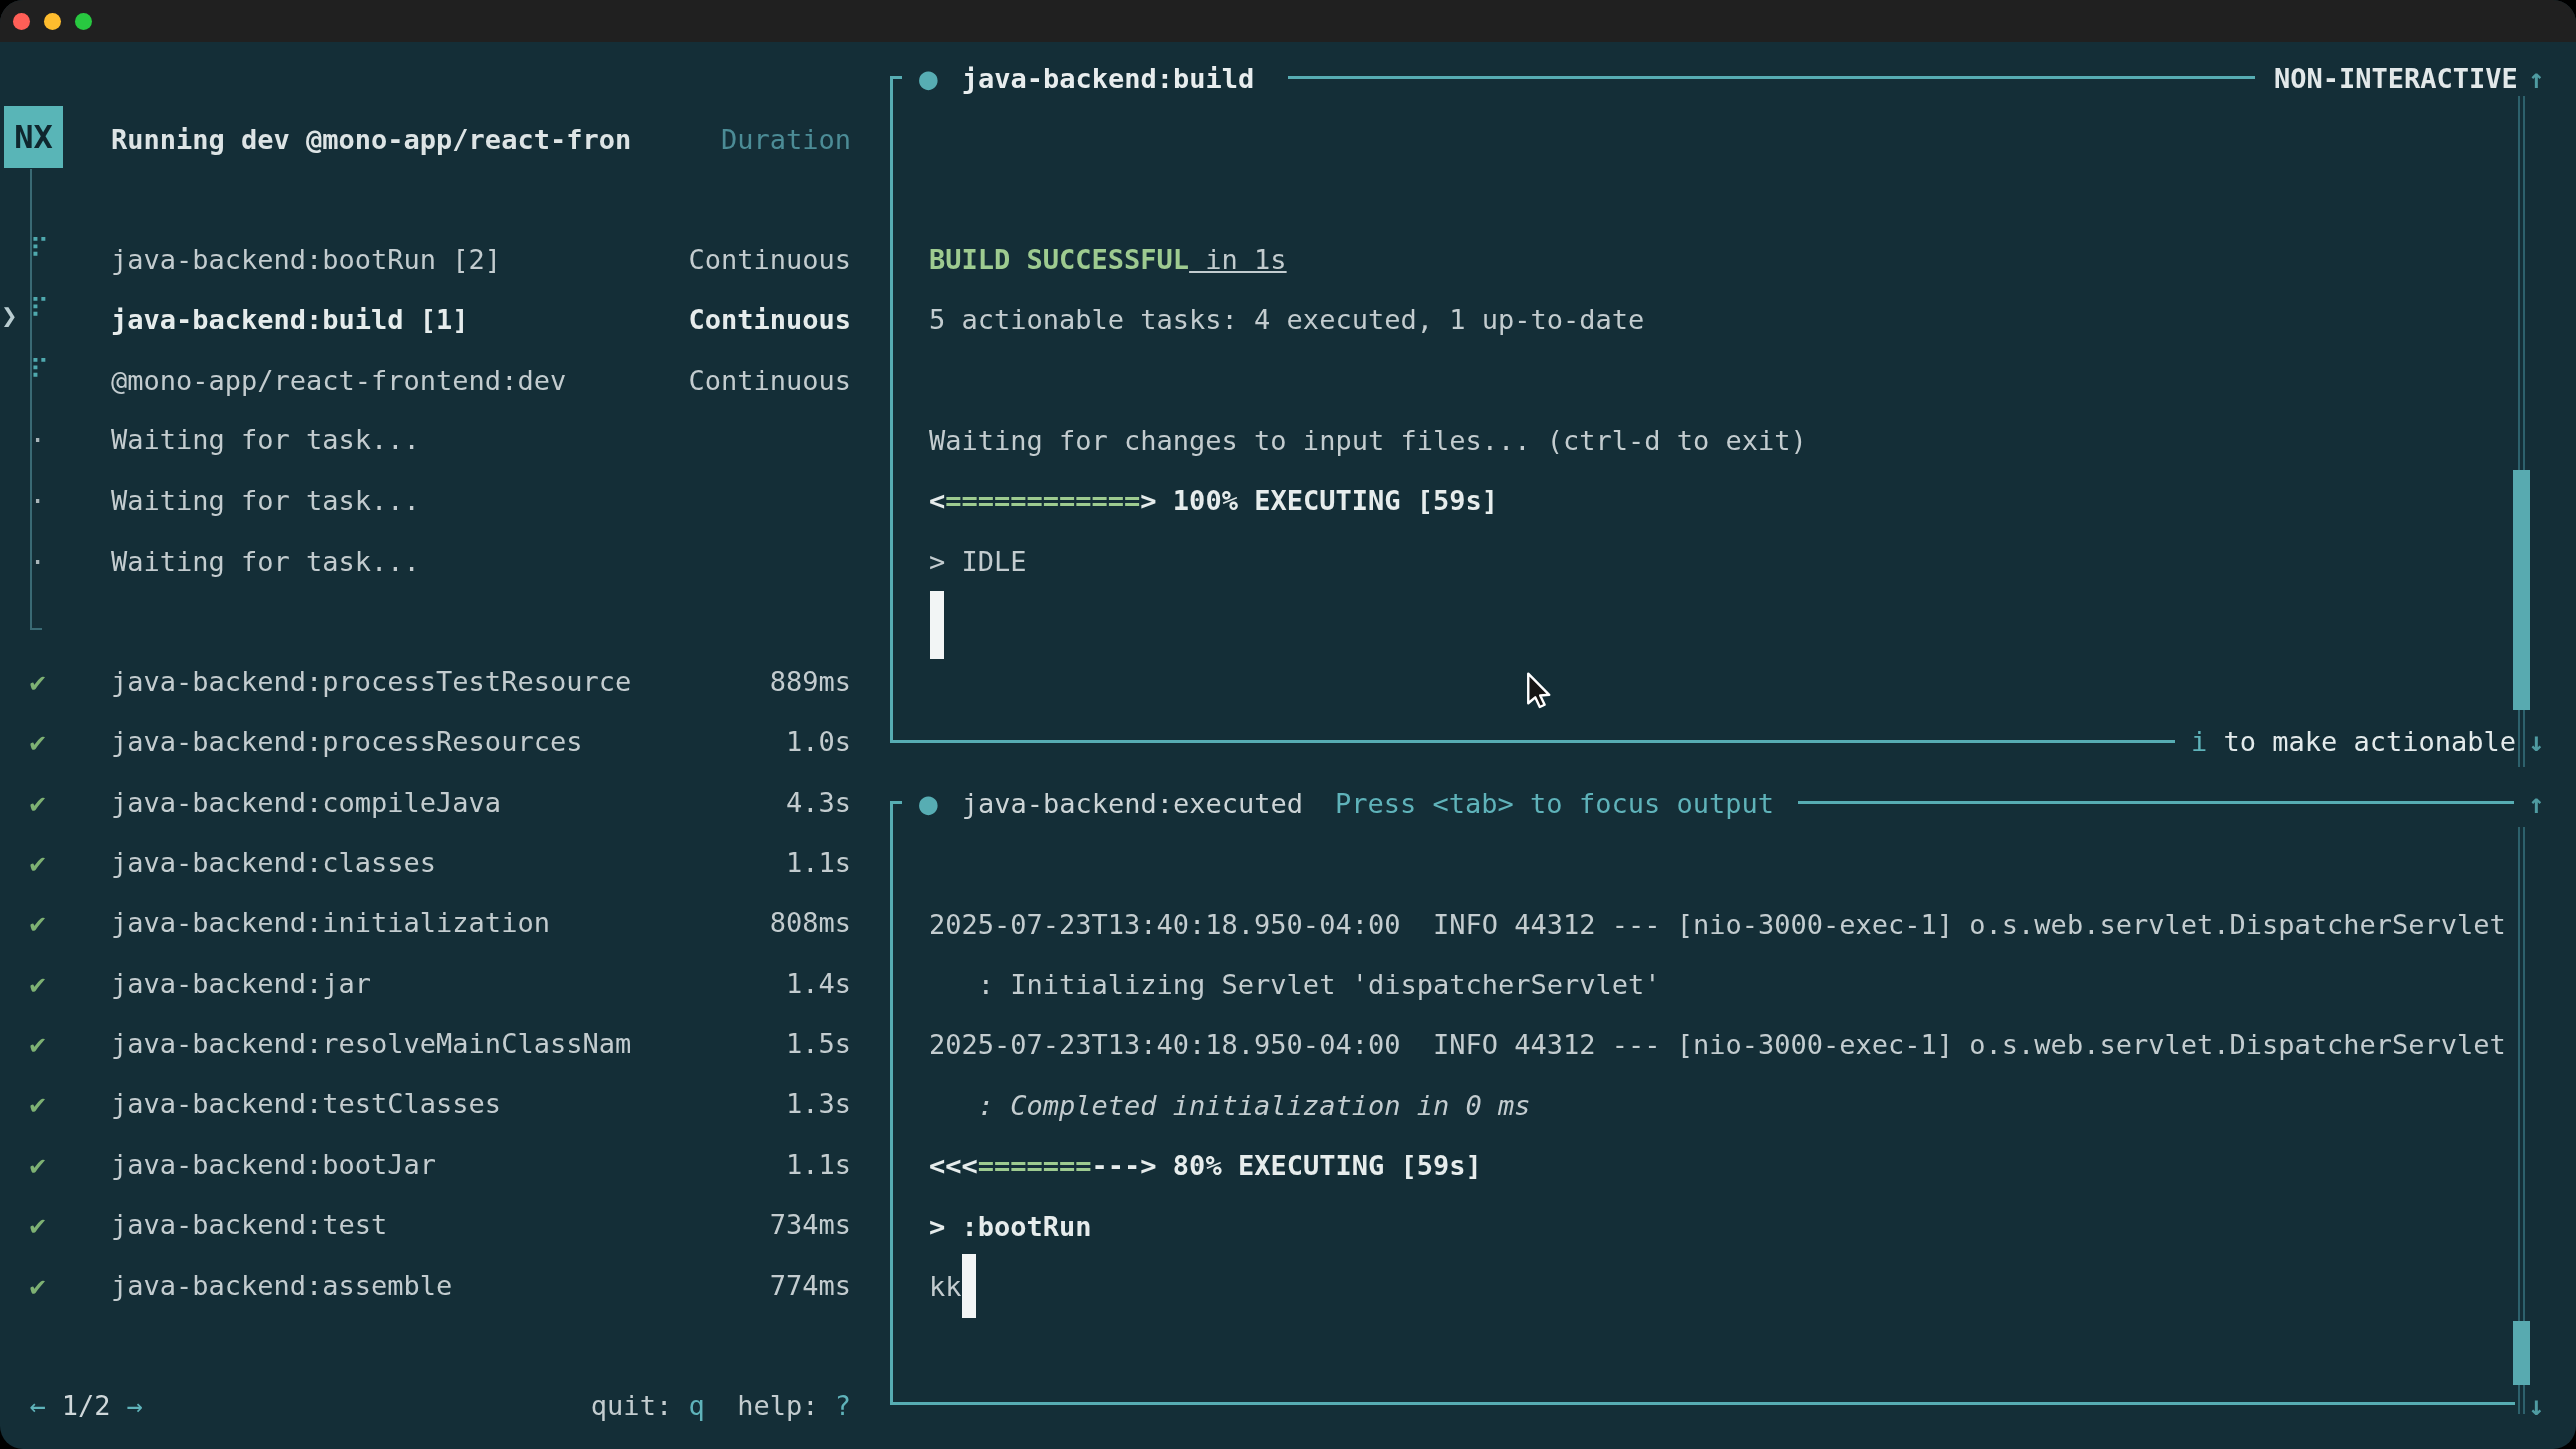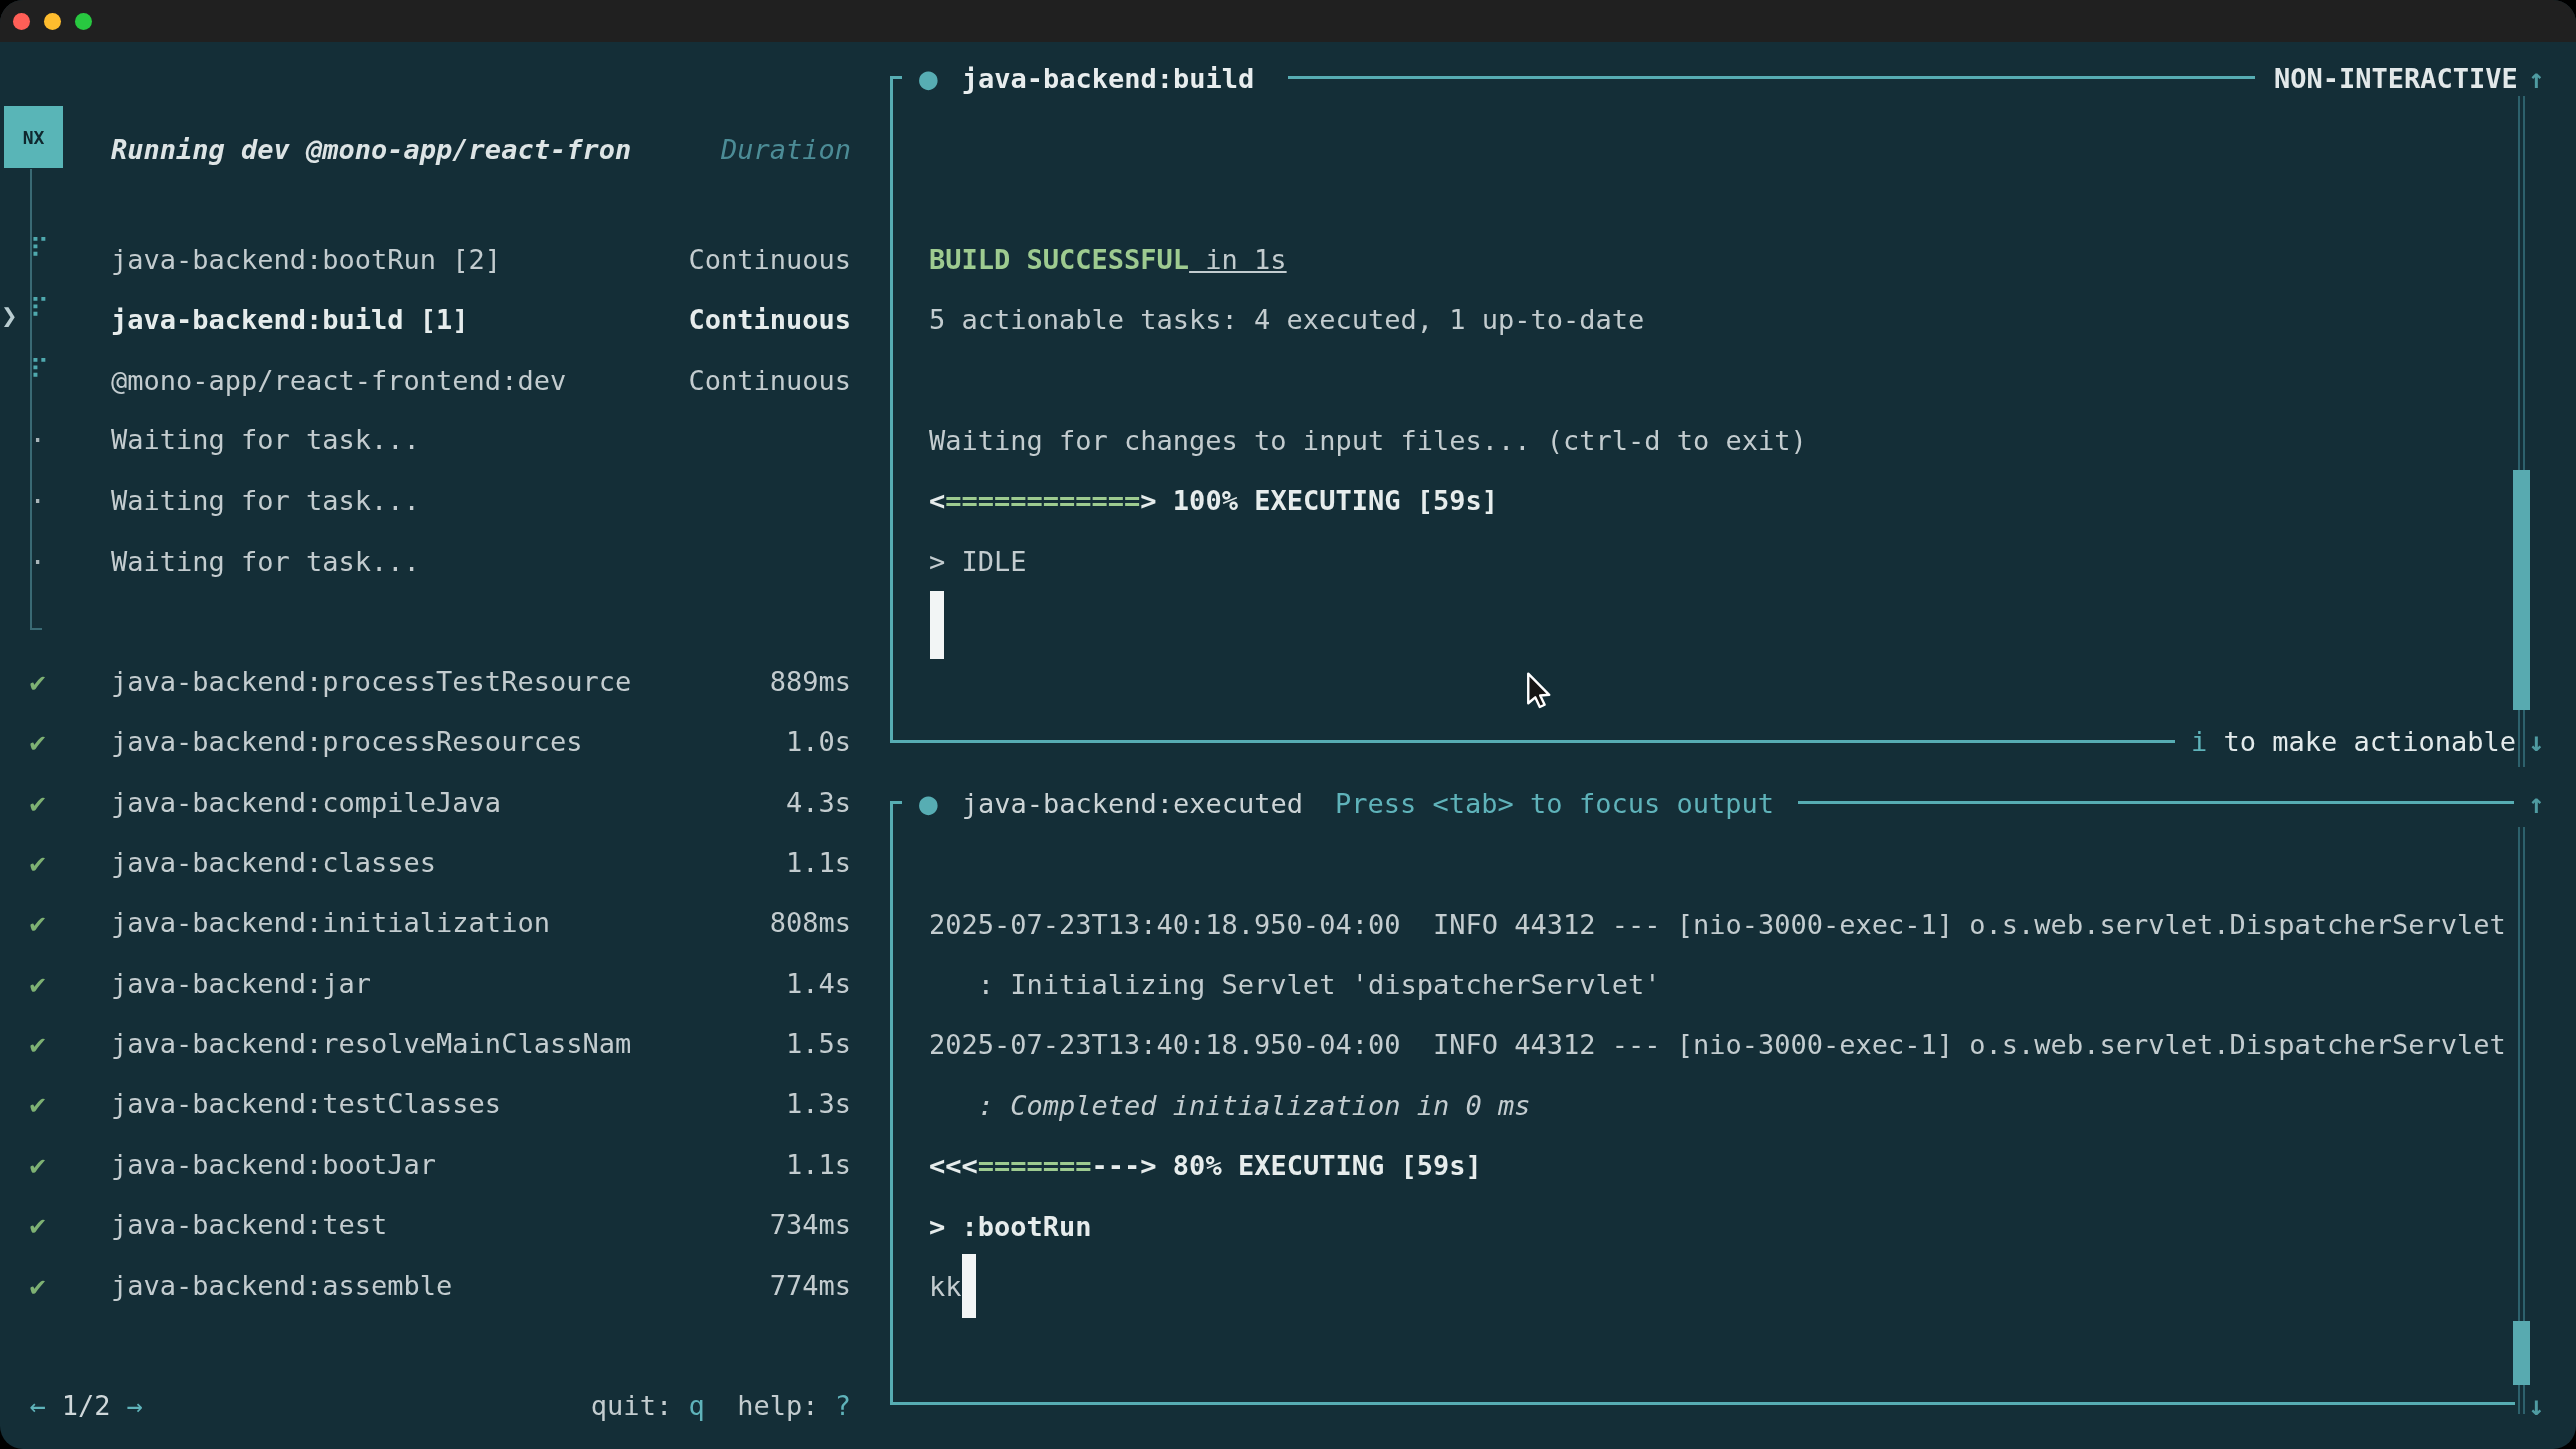--- a/index.html
+++ b/index.html
@@ -11,22 +11,22 @@
   #titlebar{position:absolute;left:0;top:0;width:2576px;height:42px;background:#202020;}
   .tl{position:absolute;top:12.7px;width:17px;height:17px;border-radius:50%;}
   #term{position:absolute;left:0;top:42px;width:2576px;height:1407px;}
 
   .row{position:absolute;height:38px;display:flex;align-items:center;white-space:pre;}
   .bold{font-weight:bold;color:#e6ecec;}
 
   
   #nx-logo{position:absolute;left:4px;top:64px;width:59px;height:62px;background:#59b5b7;
            display:flex;align-items:center;justify-content:center;color:#0f272e;
-           font-weight:bold;font-size:18px;}
-  #side-header{left:0;top:88px;width:851px;font-style:italic;}
+           font-weight:bold;font-size:32px;}
+  #side-header{left:0;top:78px;width:851px;}
   #side-header .title{position:absolute;left:111px;font-weight:bold;color:#dde4e5;}
   #side-header .dur{position:absolute;right:0;color:#4c8c96;}
   #tree-line{position:absolute;left:29.5px;top:127px;width:2px;height:460px;background:#3a6a74;}
   #tree-foot{position:absolute;left:29.5px;top:586px;width:12px;height:2px;background:#3a6a74;}
 
   .trow{left:0;width:851px;}
   .trow .ticon{position:absolute;left:29.5px;color:#4fa9ae;}
   .trow .ticon.spinner{transform:translateY(-10.7px);}
   .trow .ticon.dot{color:#aab6ba;}
   .trow .ticon.check{color:#7eb173;}

